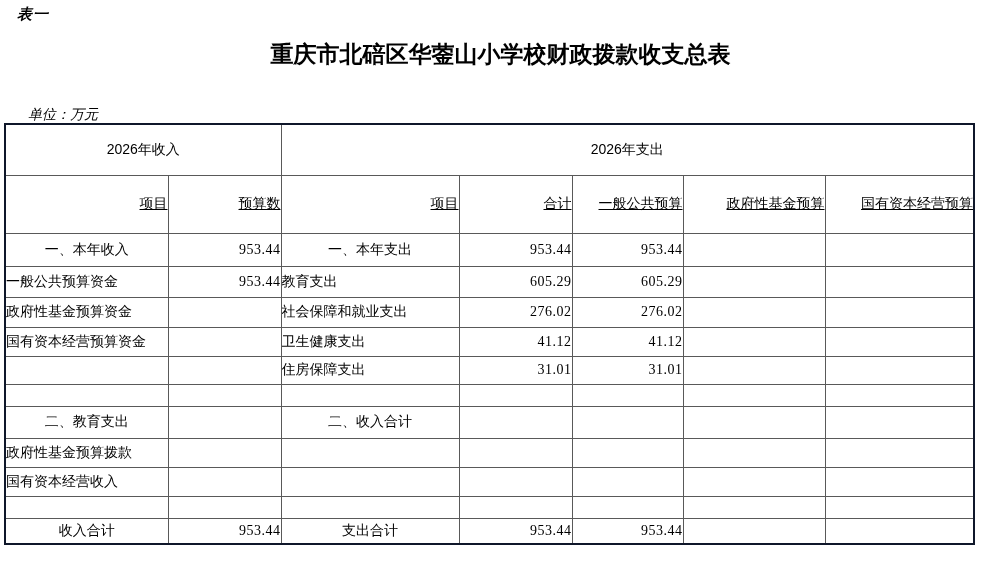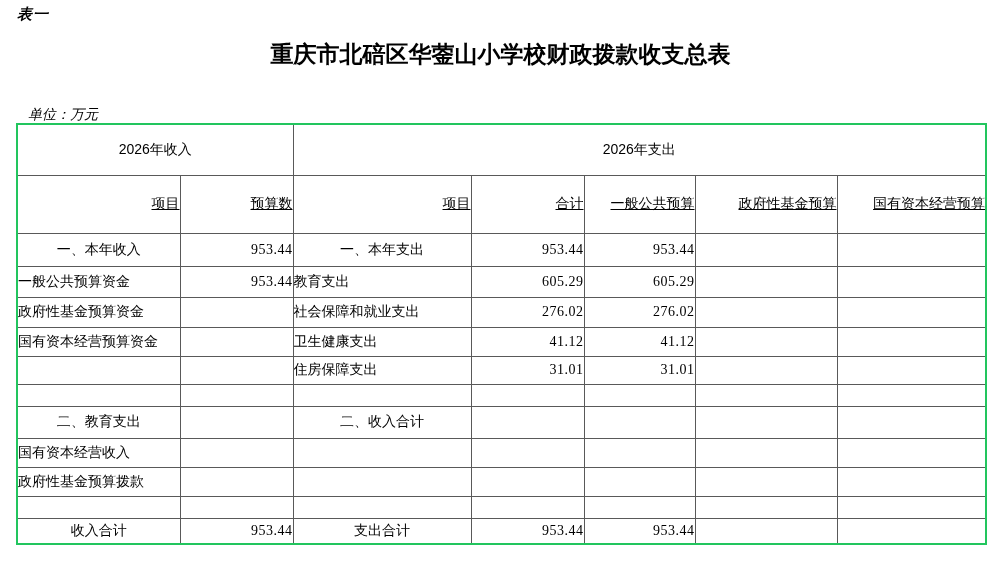--- a/index.html
+++ b/index.html
@@ -17,23 +17,23 @@
     position:absolute; left:16px; top:41px; width:969px;
     text-align:center; font-family:"Liberation Serif", serif;
     font-size:23px; font-weight:bold; line-height:28px;
   }
   .unit-note {
     position:absolute; left:28px; top:94px; width:969px;
     text-align:left; font-family:"Liberation Serif", serif;
     font-style:italic; font-size:14px;margin-top:12px;
   }
   table.budget {
-    position:absolute; left:16px; top:123px; width:969px;
+    position:absolute; left:4px; top:123px; width:969px;
     border-collapse:collapse; table-layout:fixed;
-    border:2px solid #22c55e;
+    border:2px solid #0f172a;
   }
   table.budget th, table.budget td {
     border:1px solid #595959;
     font-size:14px; font-weight:normal;
     padding:0; overflow:hidden; white-space:nowrap;
     vertical-align:middle;
   }
   th.group { font-size:15px; font-weight:normal; text-align:center; }
   th.colhead { text-align:right; font-weight:normal;text-decoration:underline; }
   td.item { text-align:left; padding-left:3px;margin-left:24px; }
@@ -133,30 +133,30 @@
   <tr class="bold-row" style="height:32px">
     <td class="sect">二、教育支出</td>
     <td class="num"></td>
     <td class="sect">二、收入合计</td>
     <td class="num"></td>
     <td class="num"></td>
     <td class="num"></td>
     <td class="num"></td>
   </tr>
   <tr style="height:29px">
-    <td class="item">国有资本经营收入</td>
+    <td class="item">政府性基金预算拨款</td>
     <td class="num"></td>
     <td class="item"></td>
     <td class="num"></td>
     <td class="num"></td>
     <td class="num"></td>
     <td class="num"></td>
   </tr>
   <tr style="height:29px">
-    <td class="item">政府性基金预算拨款</td>
+    <td class="item">国有资本经营收入</td>
     <td class="num"></td>
     <td class="item"></td>
     <td class="num"></td>
     <td class="num"></td>
     <td class="num"></td>
     <td class="num"></td>
   </tr>
   <tr style="height:22px">
     <td class="item"></td>
     <td class="num"></td>

